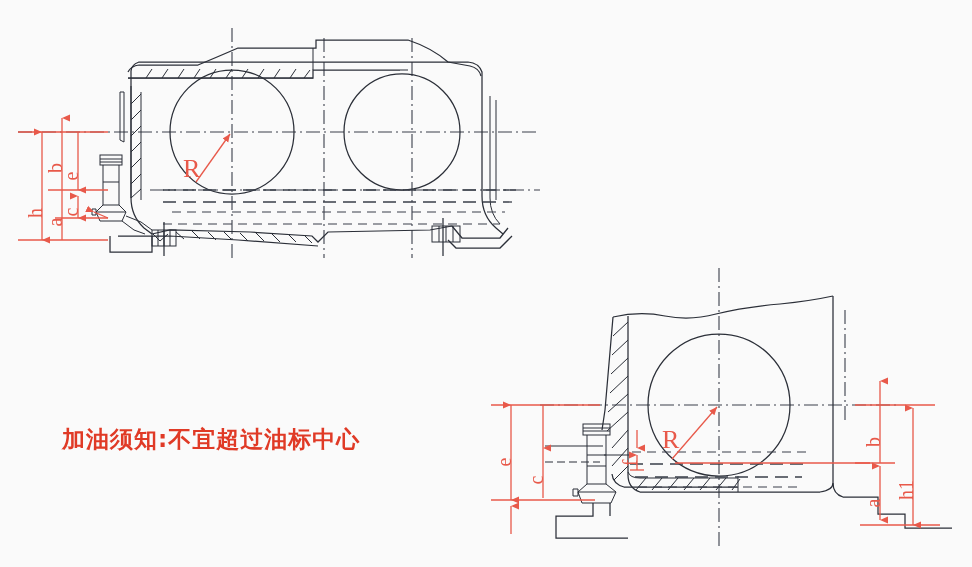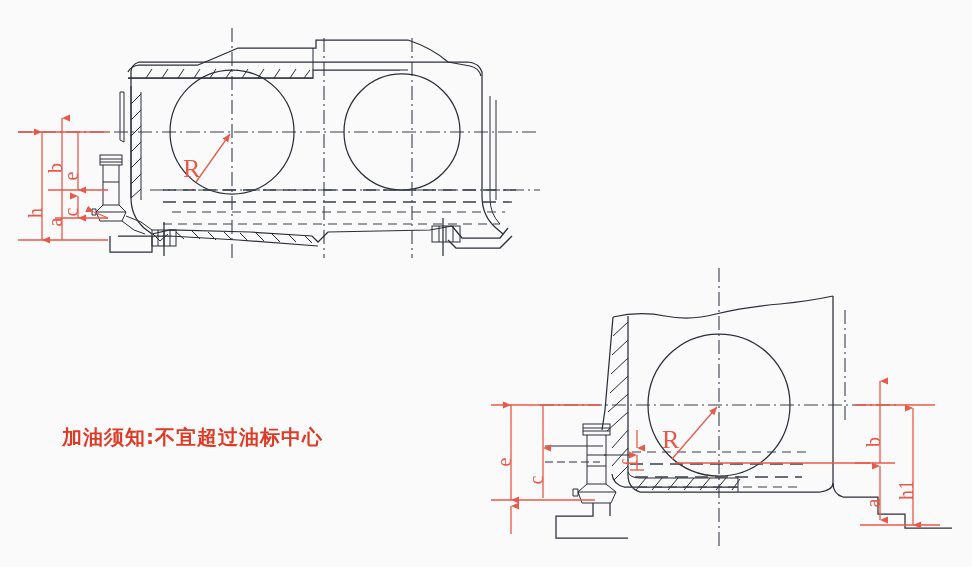--- a/index.html
+++ b/index.html
@@ -27,21 +27,21 @@
     left: 0;
     width: 972px;
     height: 567px;
     display: block;
   }
   .note-text {
     position: absolute;
     left: 62px;
     top: 424px;
     font-family: "DejaVu Sans", sans-serif;
-    font-size: 20px;
+    font-size: 23px;
     font-weight: bold;
     color: #e03a26;
     letter-spacing: 1px;
     white-space: nowrap;
     user-select: none;
   }
   
   .ln   { stroke: #2b2f38; stroke-width: 1.25; fill: none; }
   .ln-t { stroke: #2b2f38; stroke-width: 1;    fill: none; }
   .hatch{ stroke: #2b2f38; stroke-width: 1;    fill: none; }

